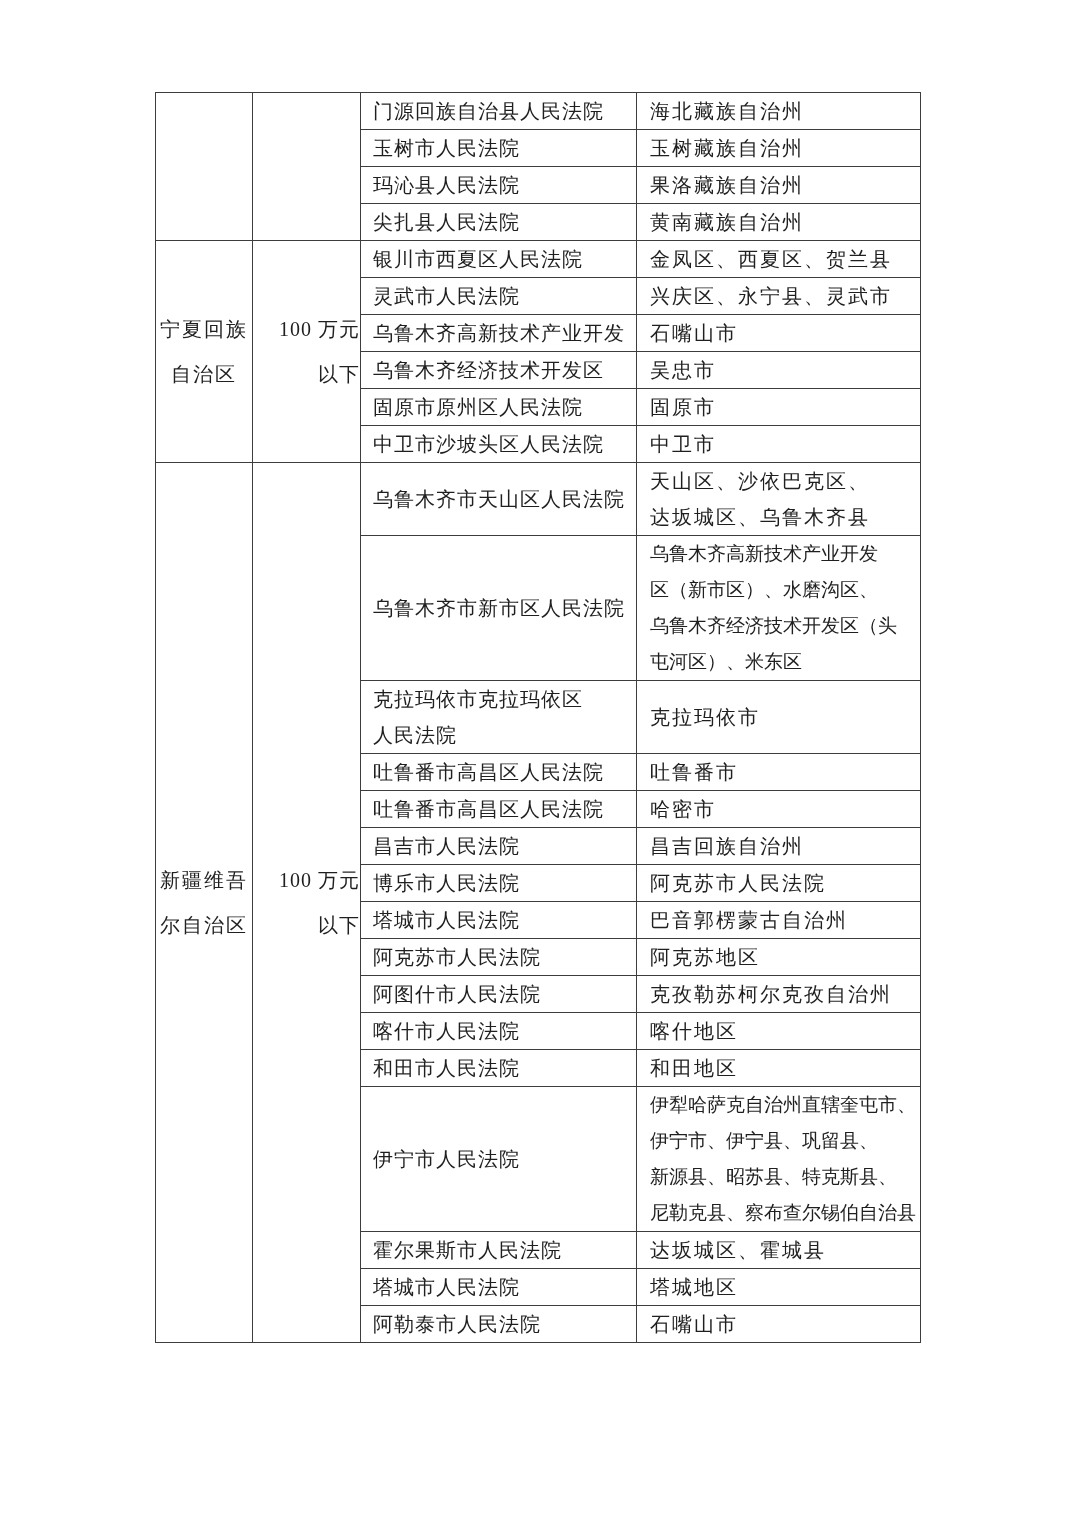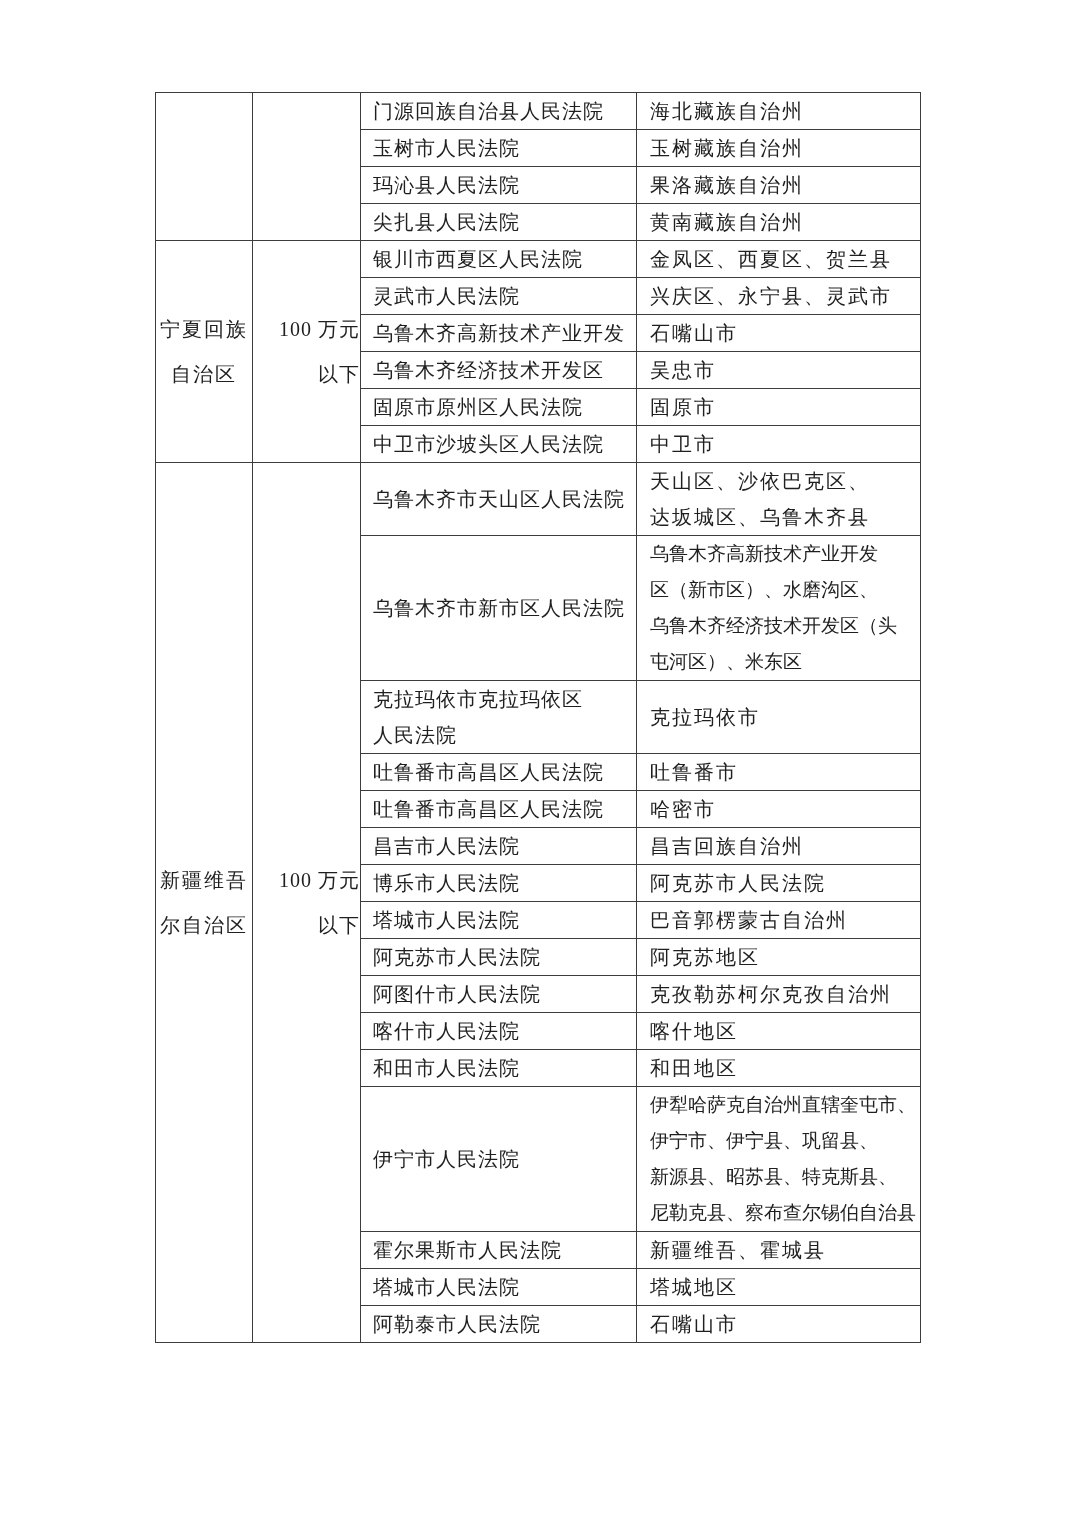--- a/index.html
+++ b/index.html
@@ -179,21 +179,21 @@
       </tr>
       <tr>
         <td class="court">伊宁市人民法院</td>
         <td class="jur tight">伊犁哈萨克自治州直辖奎屯市、
 伊宁市、伊宁县、巩留县、
 新源县、昭苏县、特克斯县、
 尼勒克县、察布查尔锡伯自治县</td>
       </tr>
       <tr>
         <td class="court">霍尔果斯市人民法院</td>
-        <td class="jur">新疆维吾、霍城县</td>
+        <td class="jur">达坂城区、霍城县</td>
       </tr>
       <tr>
         <td class="court">塔城市人民法院</td>
         <td class="jur">塔城地区</td>
       </tr>
       <tr>
         <td class="court">阿勒泰市人民法院</td>
         <td class="jur">石嘴山市</td>
       </tr>
     </tbody>

